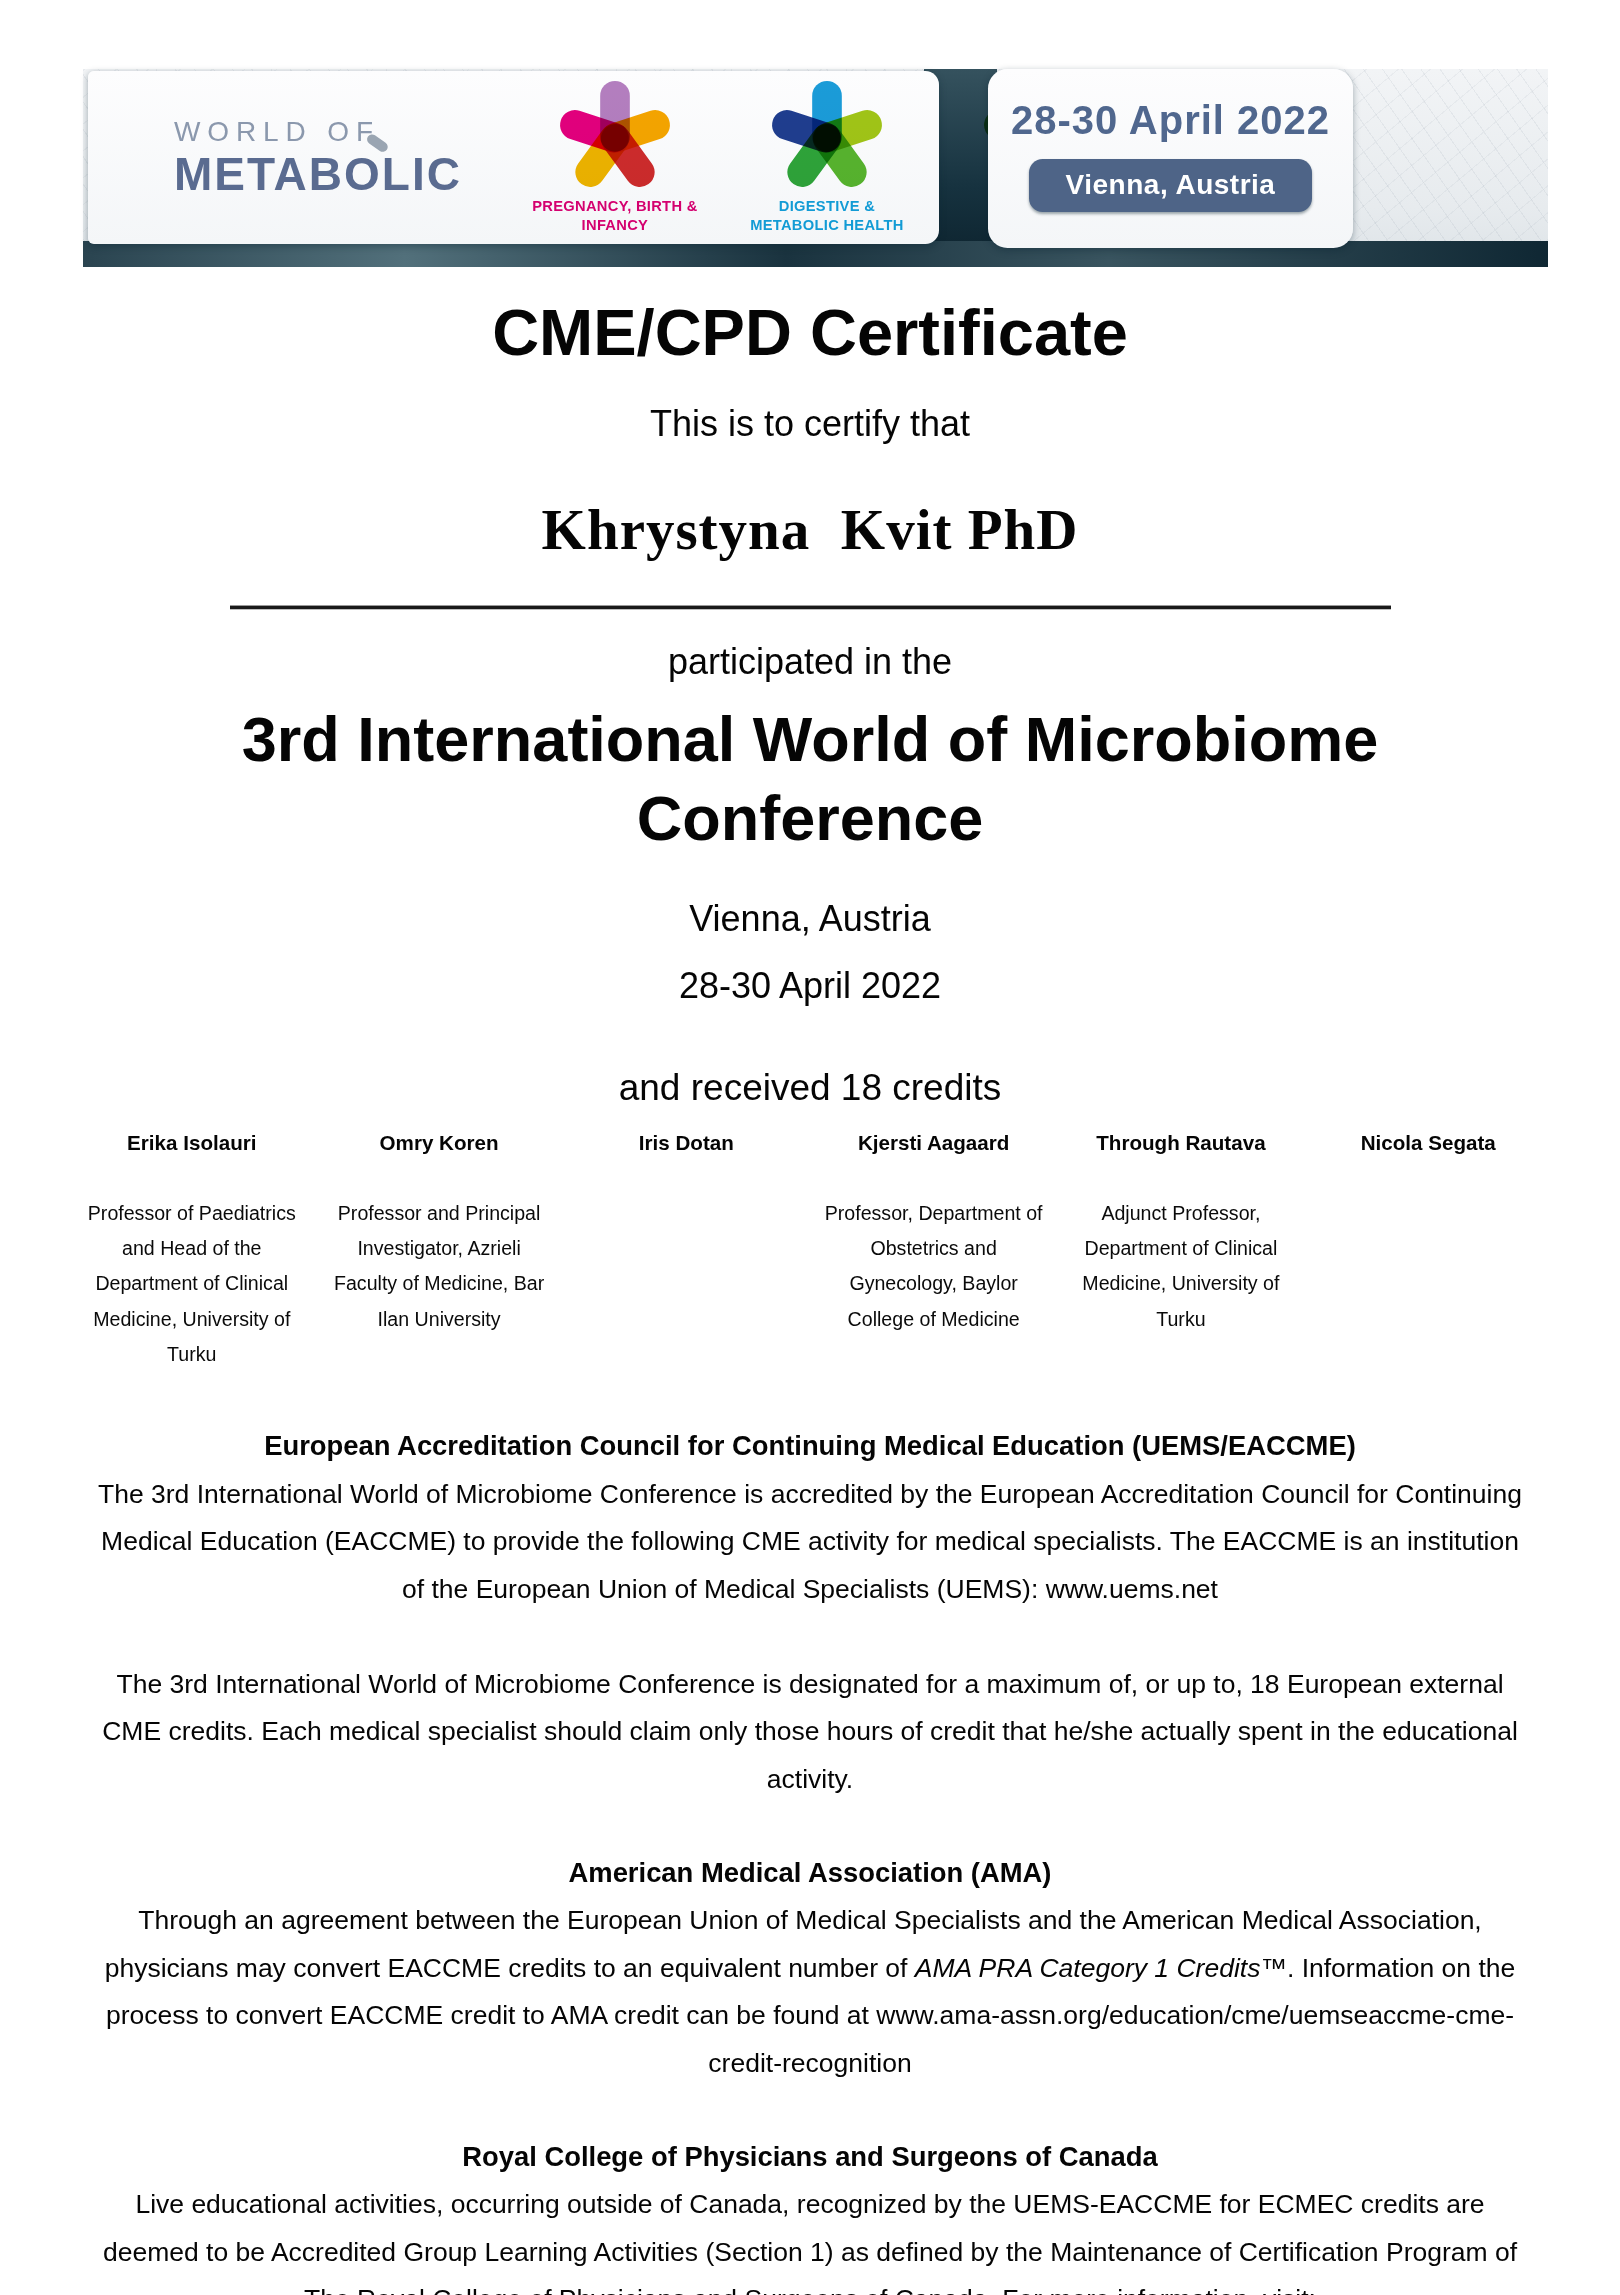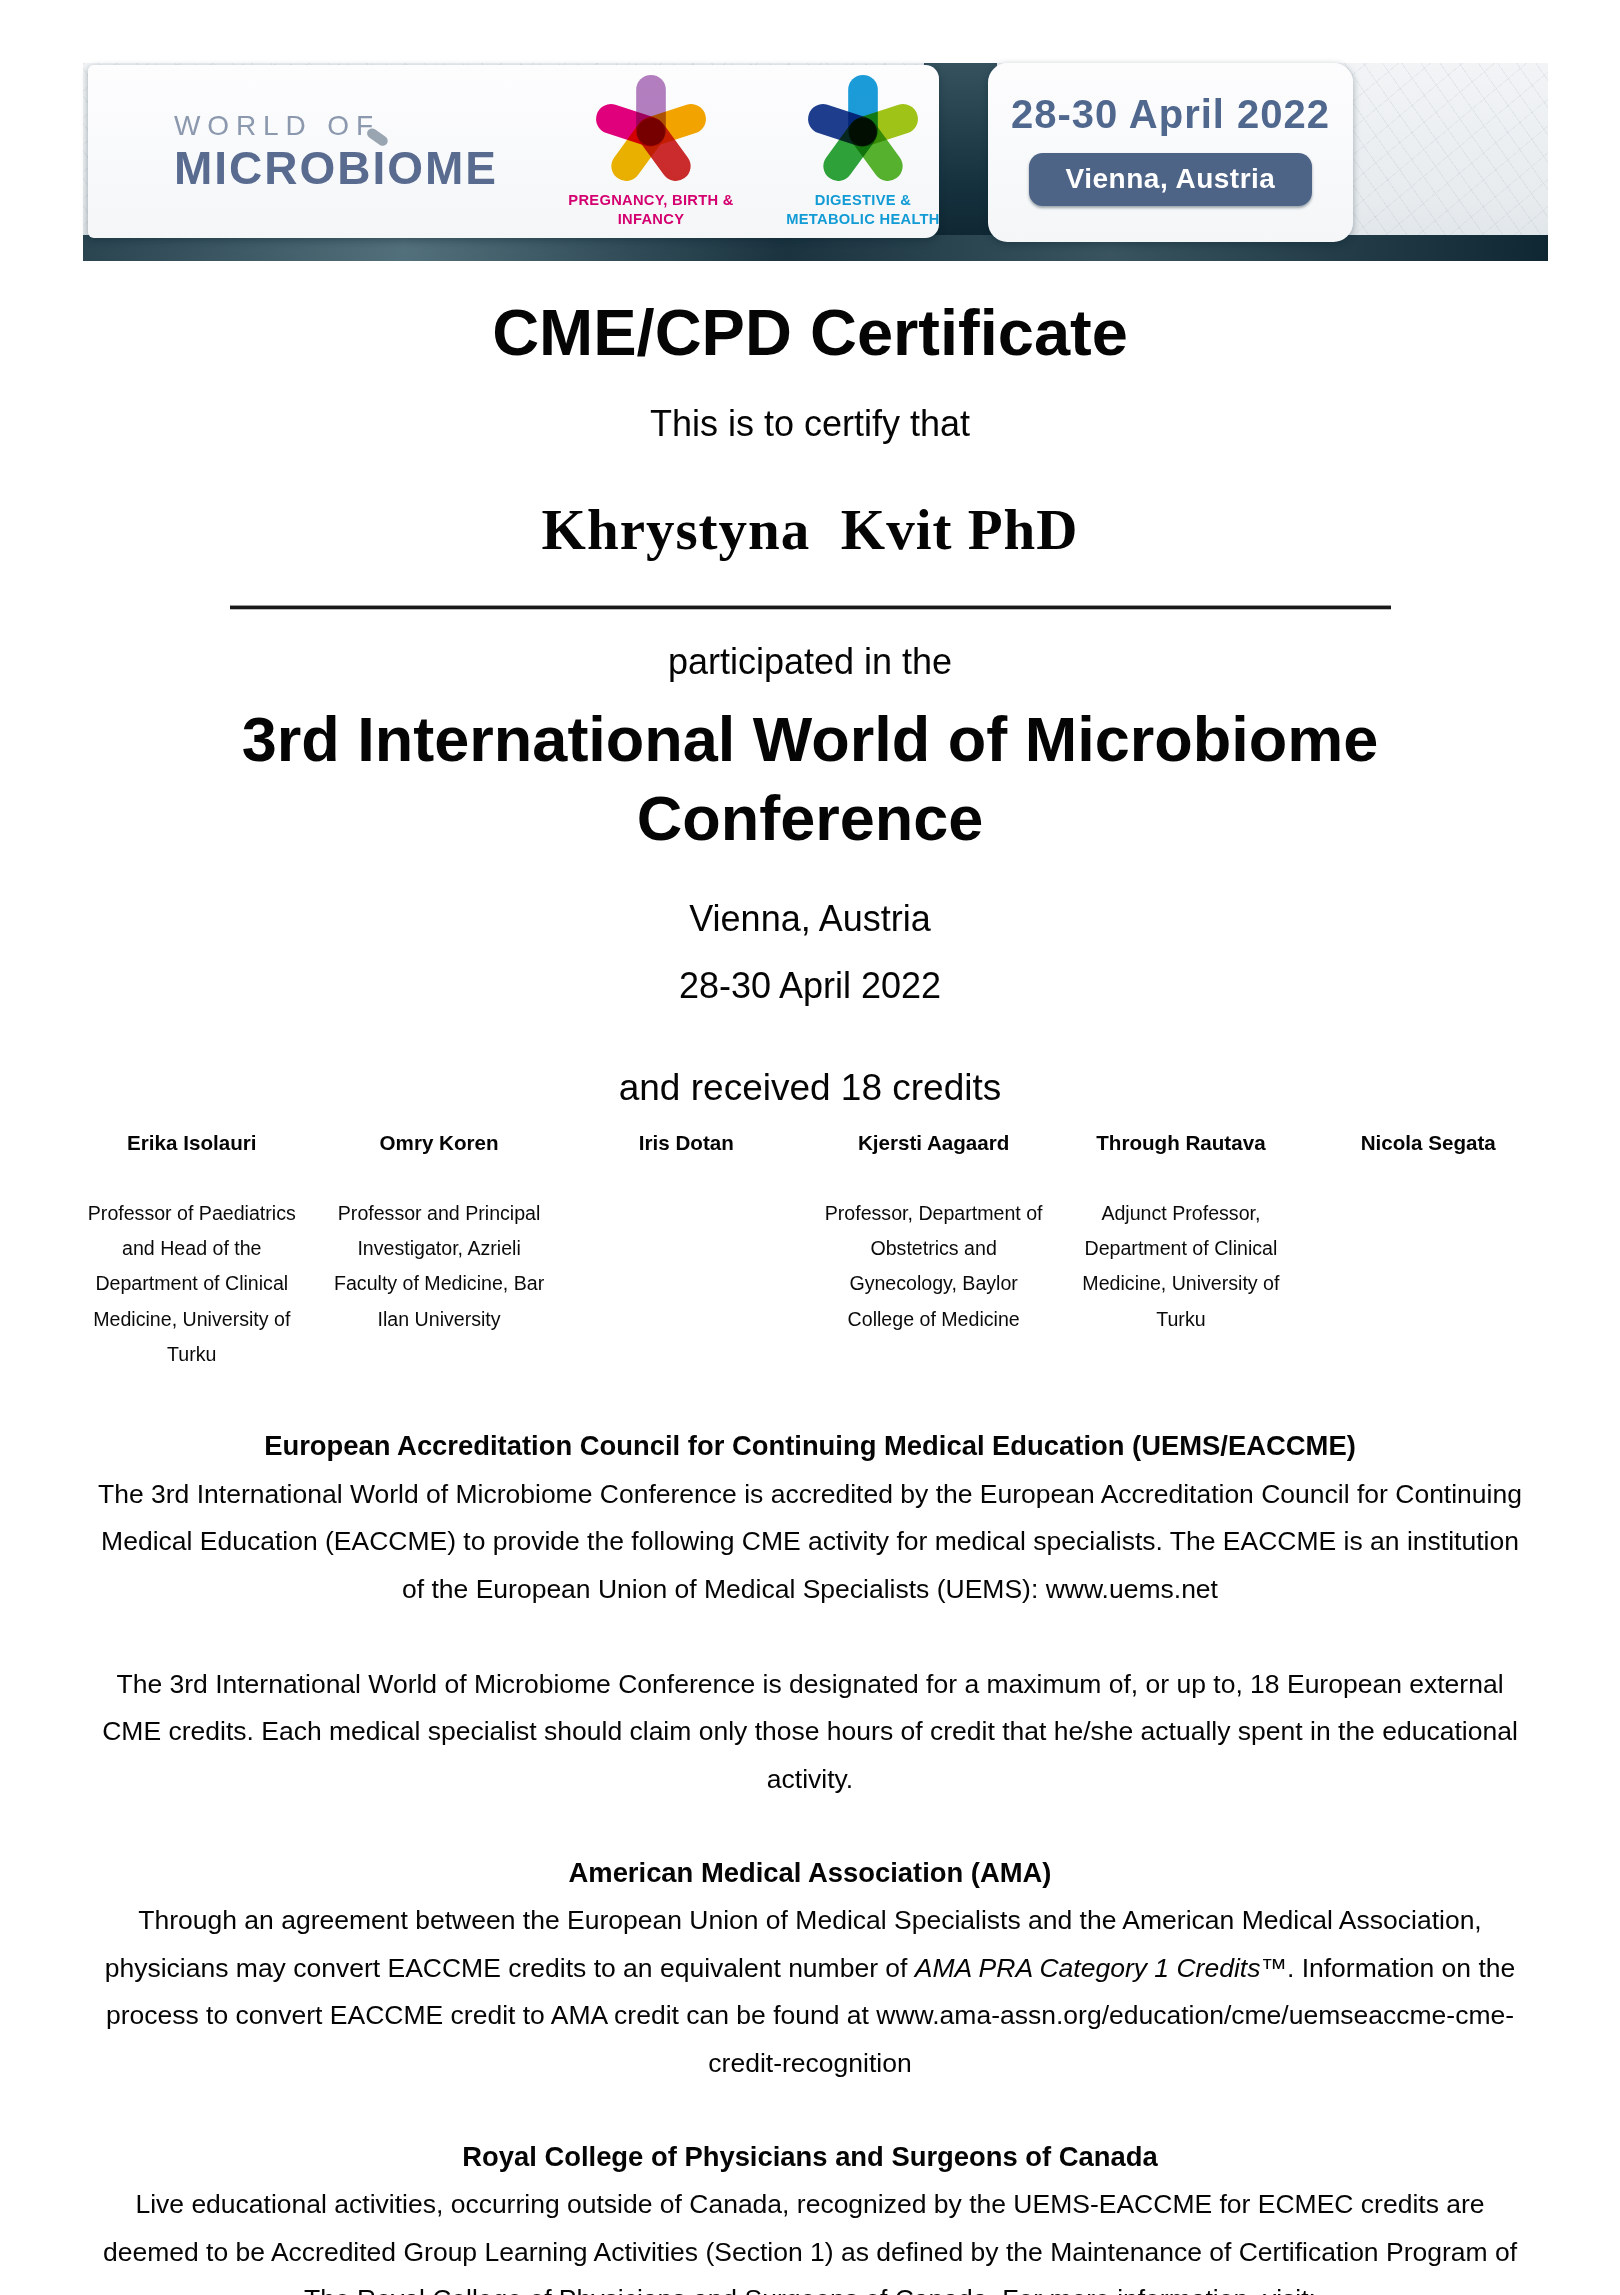--- a/index.html
+++ b/index.html
@@ -10,21 +10,21 @@
     margin:0 auto;
     background:#ffffff;
     font-family:"Liberation Sans", sans-serif;
     color:#050505;
     overflow:hidden;
   }
 
   
   .band{
     position:absolute;
-    left:83px; top:63px;
+    left:83px; top:69px;
     width:1465px; height:198px;
     background:
       repeating-linear-gradient(55deg, rgba(150,162,175,.14) 0 1px, transparent 1px 15.7px),
       repeating-linear-gradient(-40deg, rgba(150,162,175,.11) 0 1px, transparent 1px 20.6px),
       linear-gradient(180deg,#f2f4f6 0%,#e7ebee 70%,#dde3e7 100%);
   }
   .band-strip{
     position:absolute; left:0; bottom:0; width:100%; height:26.5px;
     background:linear-gradient(90deg,#2a4450 0%,#52707b 22%,#1a333f 48%,#39545f 70%,#0f2733 100%);
   }
@@ -149,21 +149,21 @@
 <div class="page">
 
   <header class="band">
     <div class="band-gap"></div>
     <div class="band-strip"></div>
 
     <div class="card card-left">
       <div class="brand">
         <div class="brand-top">WORLD OF</div>
         <div class="brand-bottom">
-          <span>MICROBIOME</span>
+          <span>METABOLIC</span>
           <span class="pill-icon"></span>
         </div>
       </div>
 
       <div class="logo-group">
 
         <figure class="flower-fig">
           <svg width="120" height="114" viewBox="0 0 100 100">
             <g>
               <rect x="37" y="0" width="26" height="62" rx="13" style="mix-blend-mode:multiply" fill="#b57fc0"></rect>

